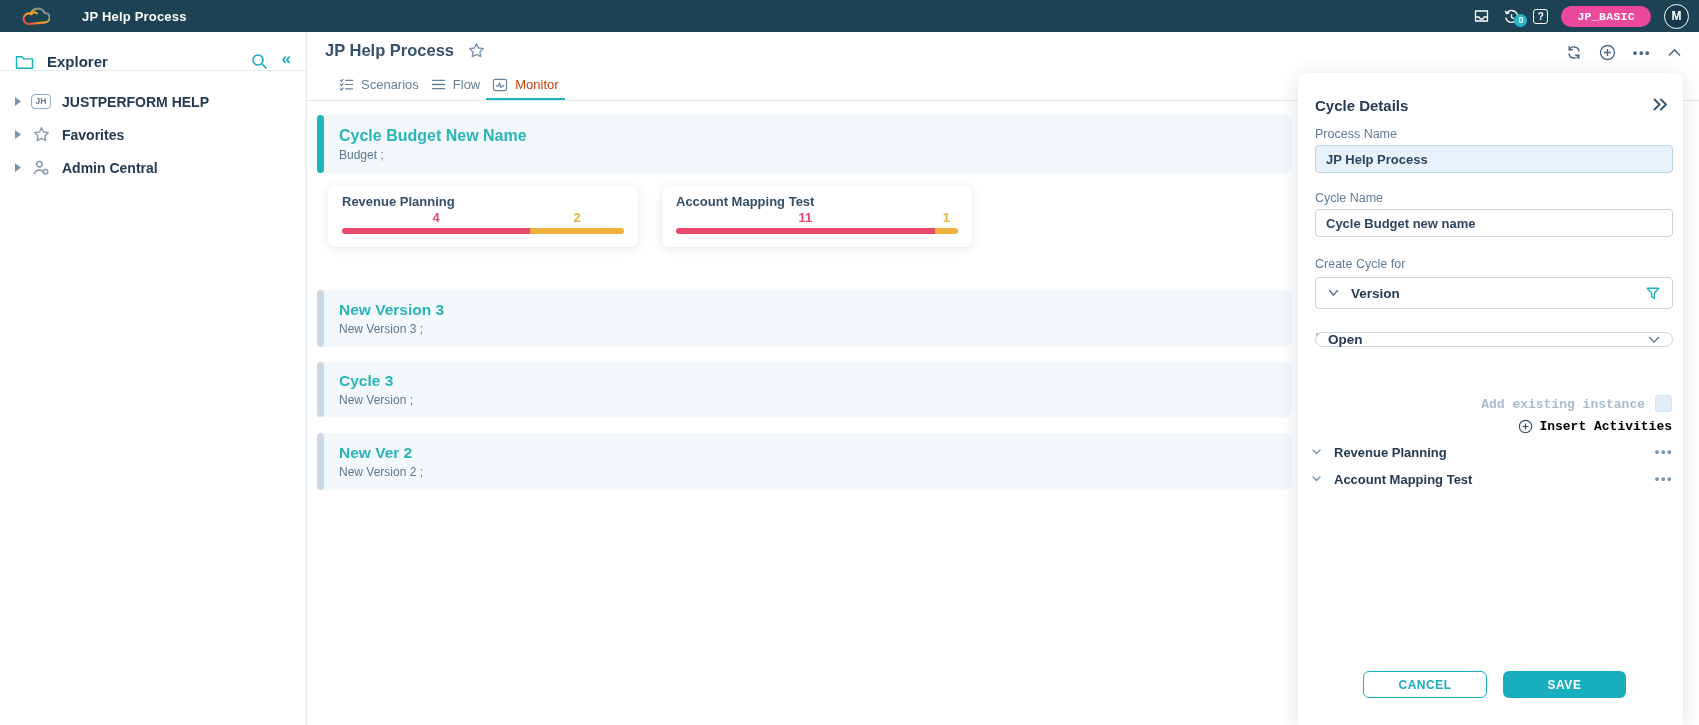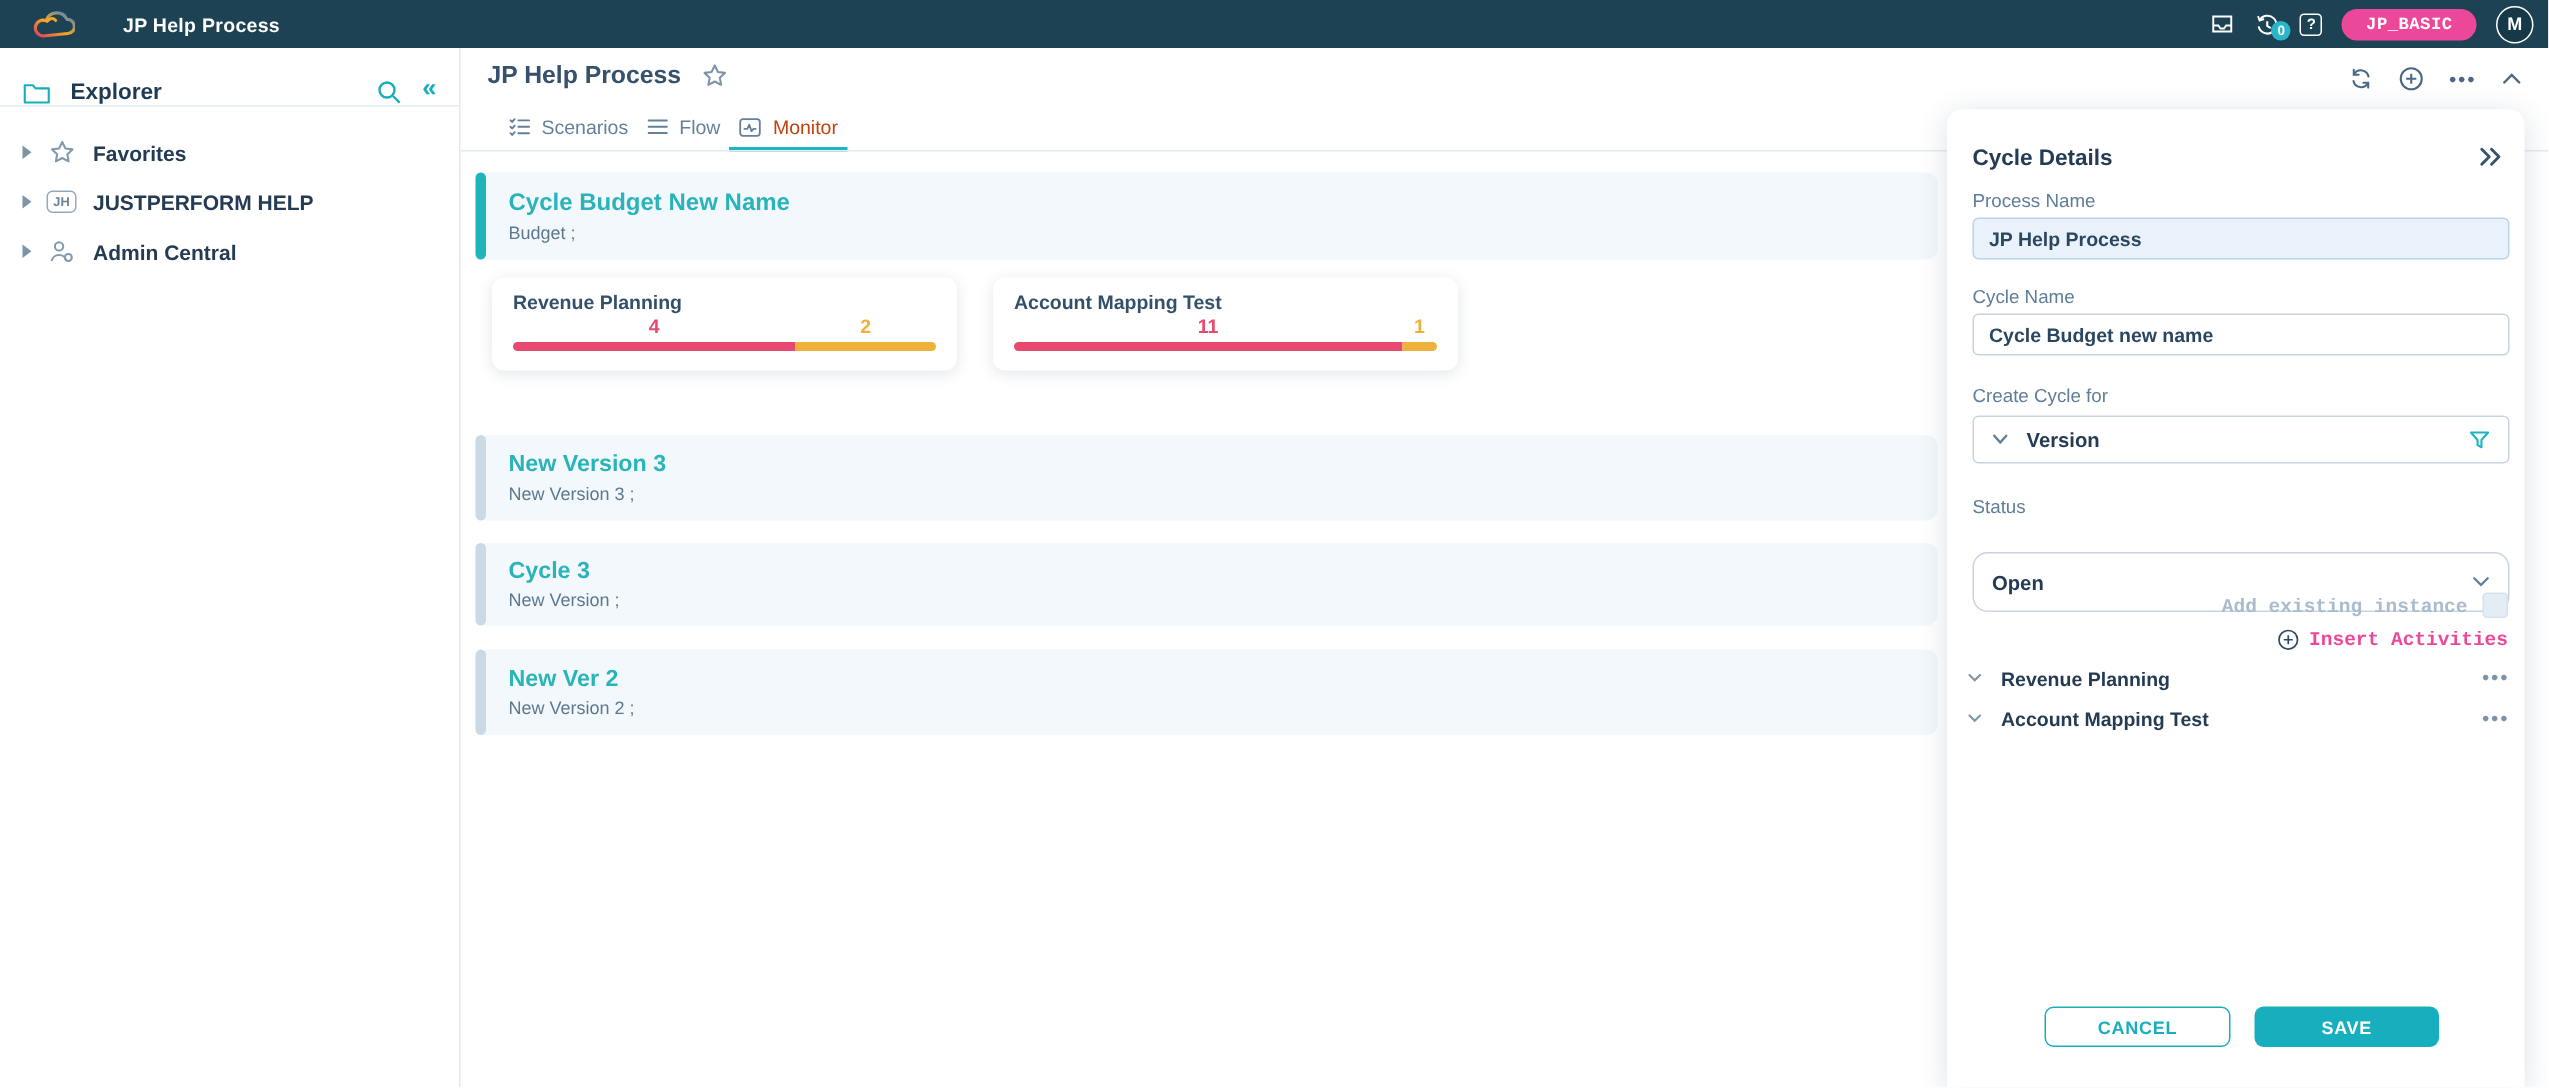--- a/index.html
+++ b/index.html
@@ -66,21 +66,21 @@
   .p-collapse { position:absolute; right:14px; top:24px; color:#33556f; display:flex; cursor:pointer; }
   .f-label { position:absolute; left:17px; font-size:12.5px; color:#5f7d99; }
   .f-input { position:absolute; left:17px; width:358px; height:28px; border:1px solid #c8d4e0; border-radius:4px; font-family:"Liberation Sans",sans-serif; font-size:13px; font-weight:700; color:#2b4660; padding:0 10px; background:#fff; outline:none; }
   .f-input.locked { background:#e9f2fa; border-color:#b9d3e8; }
   .f-box { position:absolute; left:17px; width:358px; border:1px solid #c8d4e0; border-radius:4px; background:#fff; display:flex; align-items:center; padding:0 12px; cursor:pointer; }
   .f-box .val { font-size:13.5px; font-weight:700; color:#243b53; }
   .chev { color:#5f7d99; display:flex; }
   .row-right { position:absolute; right:11px; display:flex; align-items:flex-end;font-family:Liberation Mono, monospace; }
   .muted-link { font-size:13px; font-weight:700; color:#a8bccd; cursor:pointer; }
   .checkbox { width:17px; height:17px; background:#e3edf5; border:1px solid #d3e2ee; border-radius:3px; margin-left:10px; cursor:pointer; }
-  .insert-link { font-size:13px; font-weight:600; color:#ec4899; display:flex; align-items:center; gap:6px; cursor:pointer; }
+  .insert-link { font-size:13px; font-weight:600; color:#000000; display:flex; align-items:center; gap:6px; cursor:pointer; }
   .p-activity { position:absolute; left:14px; right:10px; height:24px; display:flex; align-items:center; }
   .p-act-name { margin-left:13px; font-size:13px; font-weight:700; color:#243b53; }
   .p-act-dots { margin-left:auto; color:#7d93a8; cursor:pointer; }
   .btn { position:absolute; bottom:27px; height:27px; border-radius:6px; font-family:"Liberation Sans",sans-serif; font-size:12px; font-weight:700; letter-spacing:.5px; cursor:pointer; display:flex; align-items:center; justify-content:center; }
   .btn-cancel { left:65px; width:124px; background:#fff; border:1.5px solid #17afbe; color:#17afbe; }
   .btn-save { left:205px; width:123px; background:#17afbe; border:none; color:#fff; }
 
   svg { display:block; }
 </style>
 </head>
@@ -144,36 +144,36 @@
       <span class="sb-collapse">«</span>
     </div>
     <div class="tree">
       <div class="tree-item">
         <span class="caret">
           <svg width="8" height="11" viewBox="0 0 8 11">
               <path d="M1 1 l6 4.5 L1 10 z" fill="#7d93a8"></path>
             </svg>
         </span>
         <span class="tree-ico">
-          <svg width="17" height="17" viewBox="0 0 16 16" fill="none" stroke="#8299ae" stroke-width="1.3" stroke-linejoin="round">
-            <path d="M8 1.6 l2 4 4.4 .6 -3.2 3.1 .8 4.4 L8 11.6 4 13.7 l.8 -4.4 L1.6 6.2 6 5.6 z"></path>
-          </svg>
-        </span>
-        <span class="tree-label">Favorites</span>
+          <span class="jh-badge">JH</span>
+        </span>
+        <span class="tree-label">JUSTPERFORM HELP</span>
       </div>
       <div class="tree-item">
         <span class="caret">
           <svg width="8" height="11" viewBox="0 0 8 11">
               <path d="M1 1 l6 4.5 L1 10 z" fill="#7d93a8"></path>
             </svg>
         </span>
         <span class="tree-ico">
-          <span class="jh-badge">JH</span>
-        </span>
-        <span class="tree-label">JUSTPERFORM HELP</span>
+          <svg width="17" height="17" viewBox="0 0 16 16" fill="none" stroke="#8299ae" stroke-width="1.3" stroke-linejoin="round">
+            <path d="M8 1.6 l2 4 4.4 .6 -3.2 3.1 .8 4.4 L8 11.6 4 13.7 l.8 -4.4 L1.6 6.2 6 5.6 z"></path>
+          </svg>
+        </span>
+        <span class="tree-label">Favorites</span>
       </div>
       <div class="tree-item">
         <span class="caret">
           <svg width="8" height="11" viewBox="0 0 8 11">
               <path d="M1 1 l6 4.5 L1 10 z" fill="#7d93a8"></path>
             </svg>
         </span>
         <span class="tree-ico">
           <svg width="17" height="16" viewBox="0 0 16 15" fill="none" stroke="#8299ae" stroke-width="1.3">
             <circle cx="6" cy="4" r="2.6"></circle>
@@ -318,21 +318,21 @@
       </span>
       <span class="val">Version</span>
       <span style="margin-left:auto;display:flex;">
         <svg width="14" height="13" viewBox="0 0 14 13" fill="none" stroke="#1db5c0" stroke-width="1.4" stroke-linejoin="round">
           <path d="M1.3 1.3 h11.4 l-4.4 5 v4.9 l-2.6 -1.4 V6.3 z"></path>
         </svg>
       </span>
     </div>
 
     <span class="f-label" style="top:258px;">Status</span>
-    <div class="f-box" style="top:295px;height:40px;border-radius:10px;">
+    <div class="f-box" style="top:259px;height:15px;border-radius:10px;">
       <span class="val">Open</span>
       <span class="chev" style="margin-left:auto;">
         <svg width="12" height="8" viewBox="0 0 12 8" fill="none" stroke="#5f7d99" stroke-width="1.5" stroke-linecap="round">
             <path d="M1.5 1.5 L6 6 L10.5 1.5"></path>
           </svg>
       </span>
     </div>
 
     <div class="row-right" style="top:322px;">
       <span class="muted-link">Add existing instance</span>

